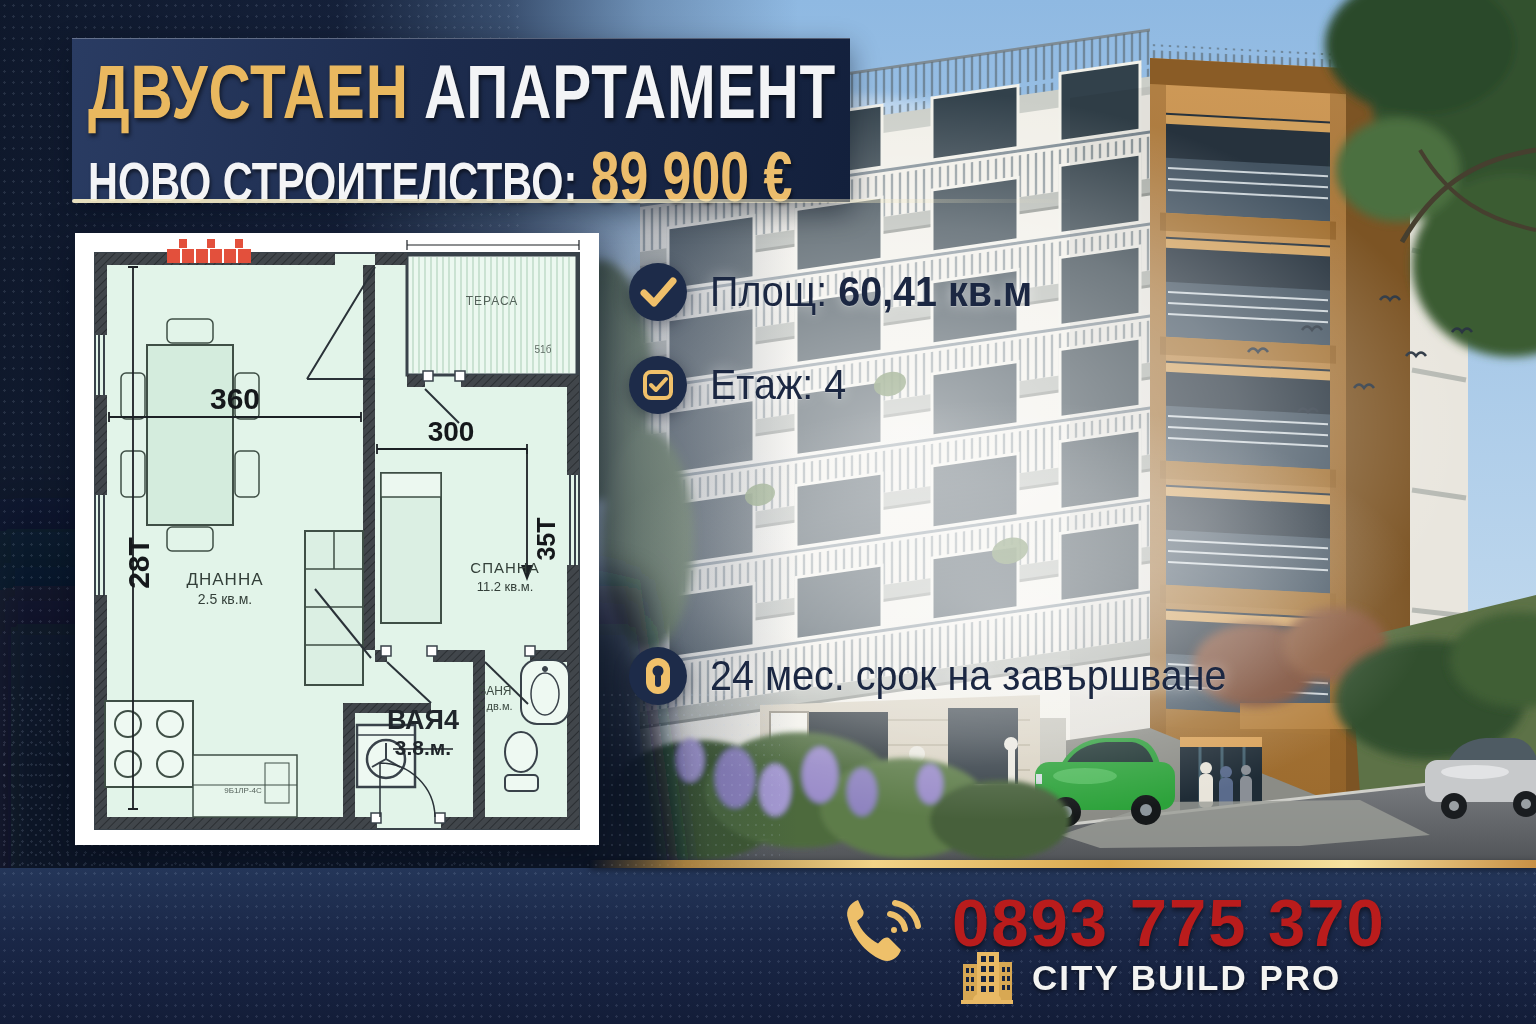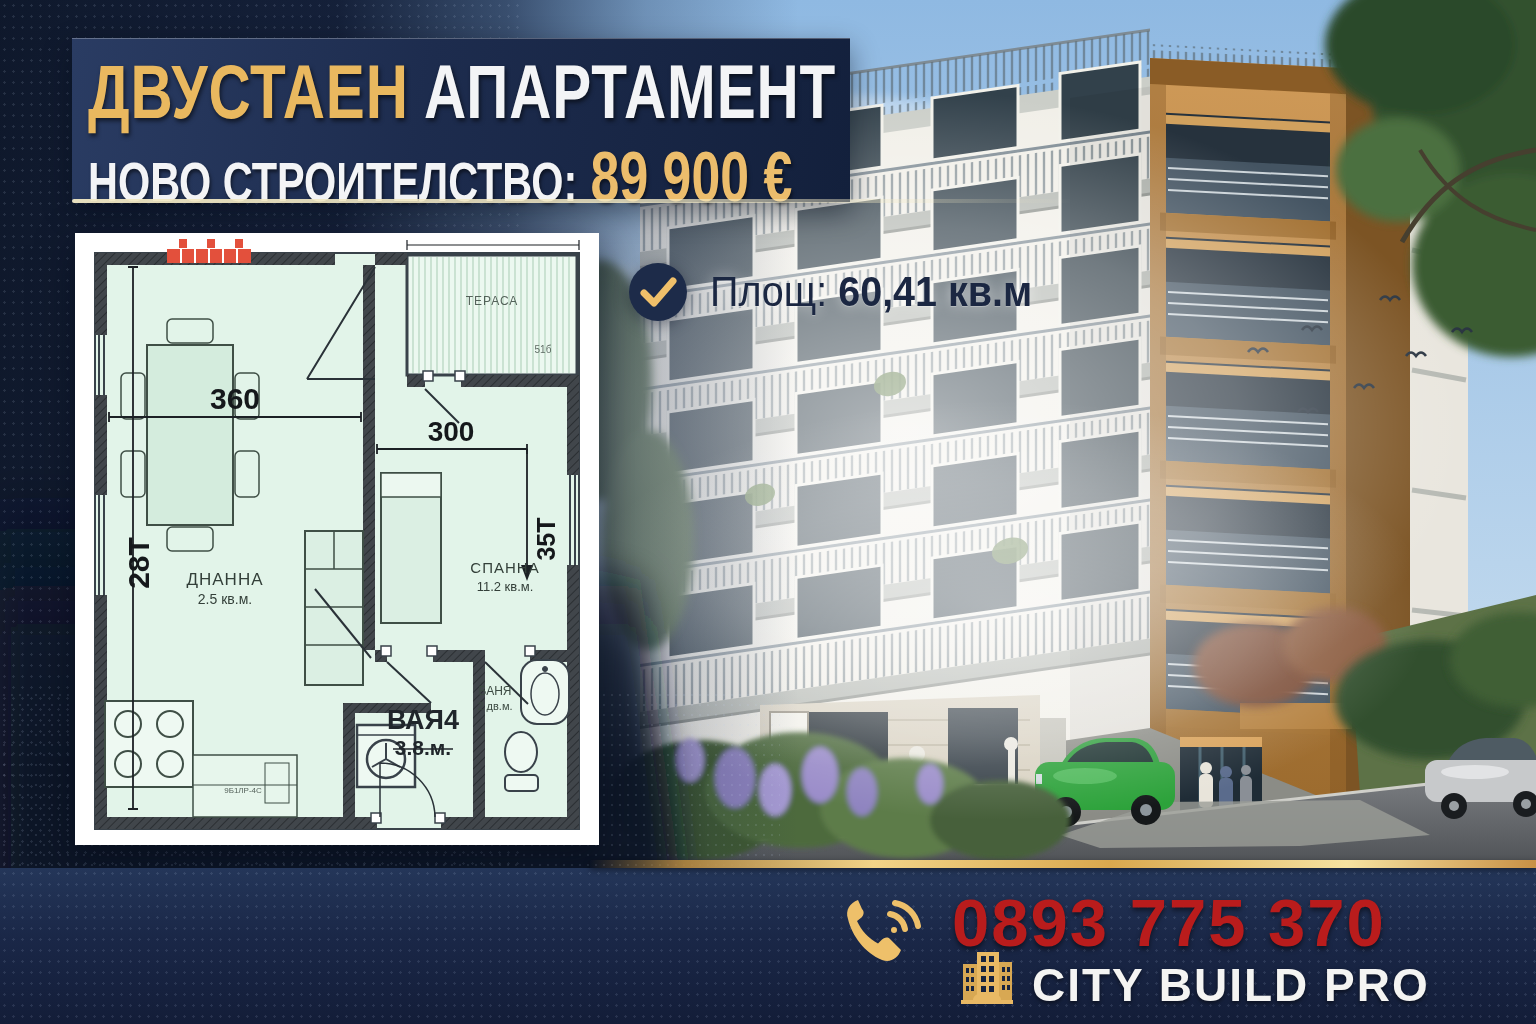--- a/index.html
+++ b/index.html
@@ -53,21 +53,21 @@
       linear-gradient(180deg,#243659 0%,#1a2747 45%,#131d38 100%);
     background-size:9px 11px,100% 100%;}
   #footer-goldline{position:absolute;left:590px;top:860px;width:946px;height:8px;z-index:4;
     background:linear-gradient(90deg,rgba(185,138,62,0) 0%,rgba(185,138,62,.85) 10%,
       #f2d488 30%,#d9a84e 55%,#f6e2a0 80%,#c89045 100%);
     box-shadow:0 2px 6px rgba(0,0,0,.4);}
   #phone-icon{position:absolute;left:838px;top:888px;z-index:5;}
   #phone-number{position:absolute;left:952px;top:884px;z-index:5;font-size:67px;font-weight:bold;
     color:#b91c1c;letter-spacing:2px;white-space:nowrap;text-shadow:0 3px 5px rgba(0,0,0,.5);}
   #logo-icon{position:absolute;left:955px;top:946px;z-index:5;}
-  #company-name{position:absolute;left:1032px;top:958px;z-index:5;font-size:46px;font-weight:bold;
+  #company-name{position:absolute;left:1032px;top:958px;z-index:5;font-size:35px;font-weight:bold;
     color:#f4f4f2;letter-spacing:2px;white-space:nowrap;text-shadow:0 2px 4px rgba(0,0,0,.5);}
 </style>
 </head>
 <body>
 
 <div id="canvas">
 
   <svg id="scene" width="1536" height="1024" viewBox="0 0 1536 1024">
     <defs>
       <linearGradient id="skyg" x1="0" y1="0" x2="0" y2="1">
@@ -435,23 +435,40 @@
   </svg>
 
   <div class="feat" id="feat1">
     <svg class="fico" viewBox="0 0 60 60">
       <circle cx="30" cy="30" r="29" fill="#1d2b49"></circle>
       <path d="M16 31 L26 41 L45 19" fill="none" stroke="#f0c06a" stroke-width="7" stroke-linecap="round" stroke-linejoin="round"></path>
     </svg>
     <div class="ftext"><span class="lbl">Площ:</span>&nbsp;<b>60,41 кв.м</b></div>
   </div>
 
-
-
-
+  <div class="feat" id="feat2">
+    <svg class="fico" viewBox="0 0 60 60">
+      <circle cx="30" cy="30" r="29" fill="#1d2b49"></circle>
+      <rect x="17" y="17" width="26" height="26" rx="6" fill="none" stroke="#f0c06a" stroke-width="4"></rect>
+      <path d="M23 30 L28 35 L38 24" fill="none" stroke="#f0c06a" stroke-width="4" stroke-linecap="round" stroke-linejoin="round"></path>
+    </svg>
+    <div class="ftext"><span class="lbl">Етаж: 4</span></div>
+  </div>
+
+
+
+  <div class="feat" id="feat5">
+    <svg class="fico" viewBox="0 0 60 60">
+      <circle cx="30" cy="30" r="29" fill="#1d2b49"></circle>
+      <rect x="18" y="12" width="24" height="36" rx="12" fill="#f0c06a"></rect>
+      <circle cx="30" cy="25" r="5.5" fill="#1d2b49"></circle>
+      <rect x="27" y="28" width="6" height="13" rx="3" fill="#1d2b49"></rect>
+    </svg>
+    <div class="ftext"><span class="lbl">24 мес. срок на завършване</span></div>
+  </div>
 
   <div id="footer-band"></div>
   <div id="footer-goldline"></div>
 
   <svg id="phone-icon" width="96" height="92" viewBox="0 0 96 92">
     <path d="M20,12 c-8,3 -13,10 -10,19 c4,17 17,34 34,41 c9,3 16,-2 19,-10 l-11,-11 c-2.5,-2.5 -6,-1.5 -8.5,1 l-3.5,3.5 c-9,-4.5 -17,-13.5 -21,-22.5 l4.5,-3.5 c2.5,-2.5 3,-6 0.5,-8.5 z" fill="#eec06a"></path>
     <path d="M52,26 a18 18 0 0 1 15 15" fill="none" stroke="#eec06a" stroke-width="6" stroke-linecap="round"></path>
     <path d="M57,15 a28 28 0 0 1 23 23" fill="none" stroke="#eec06a" stroke-width="6" stroke-linecap="round"></path>
     <circle cx="56" cy="42" r="3" fill="#eec06a"></circle>
   </svg>

